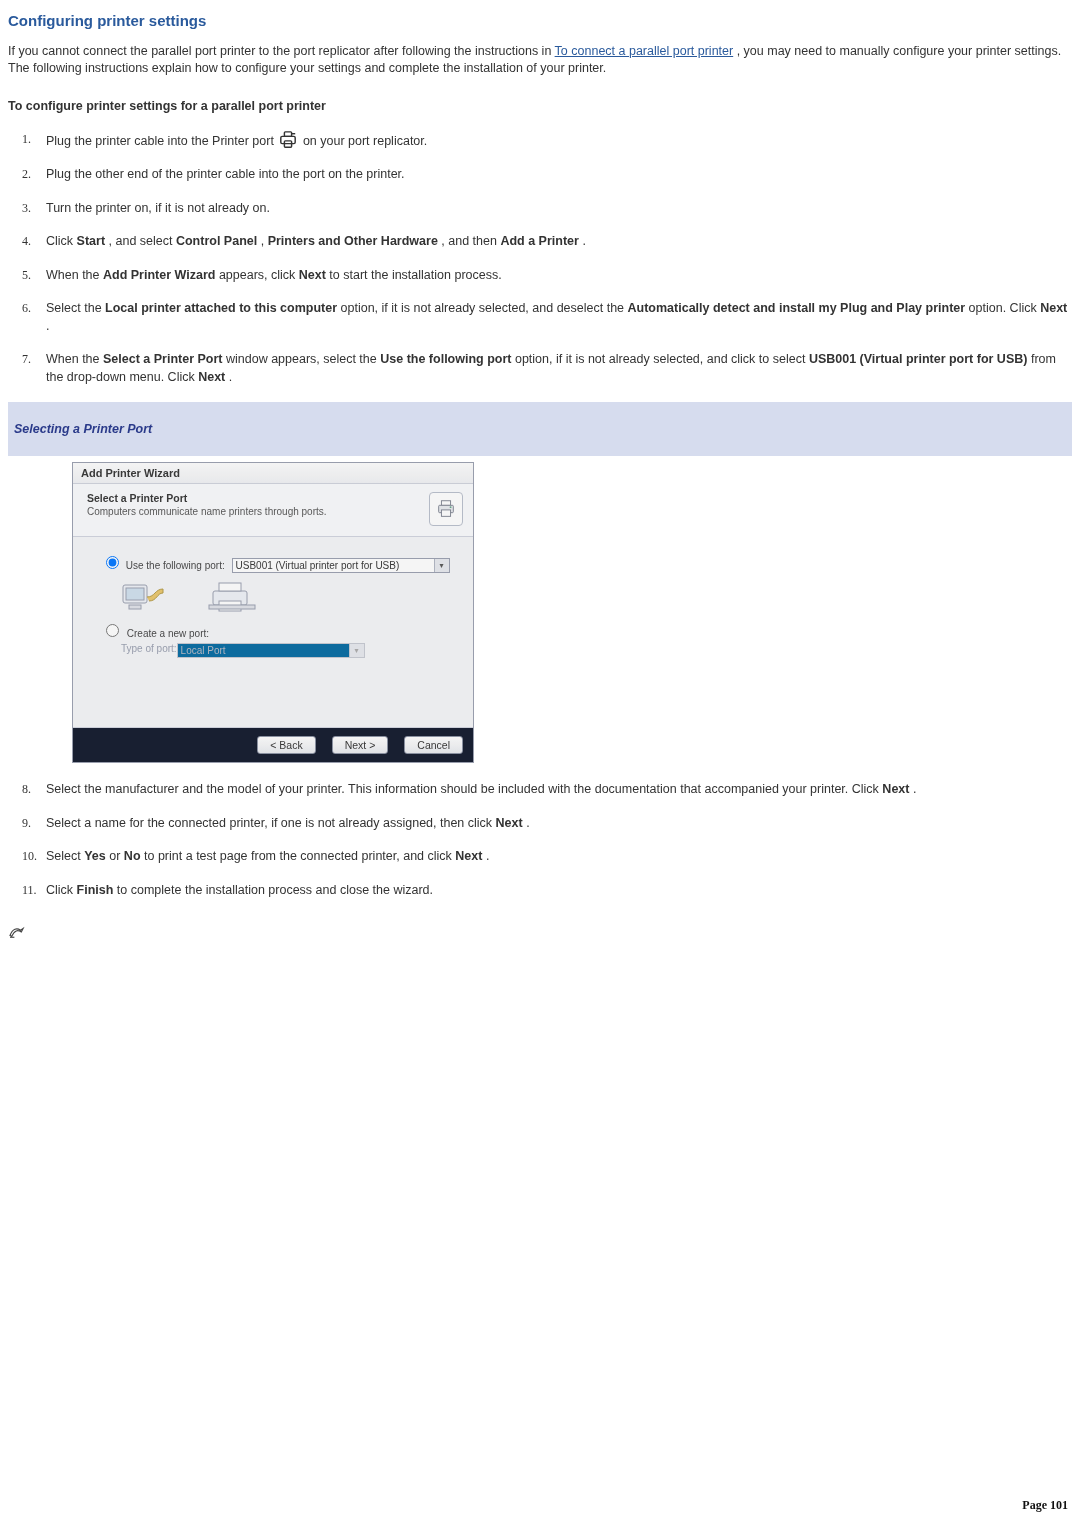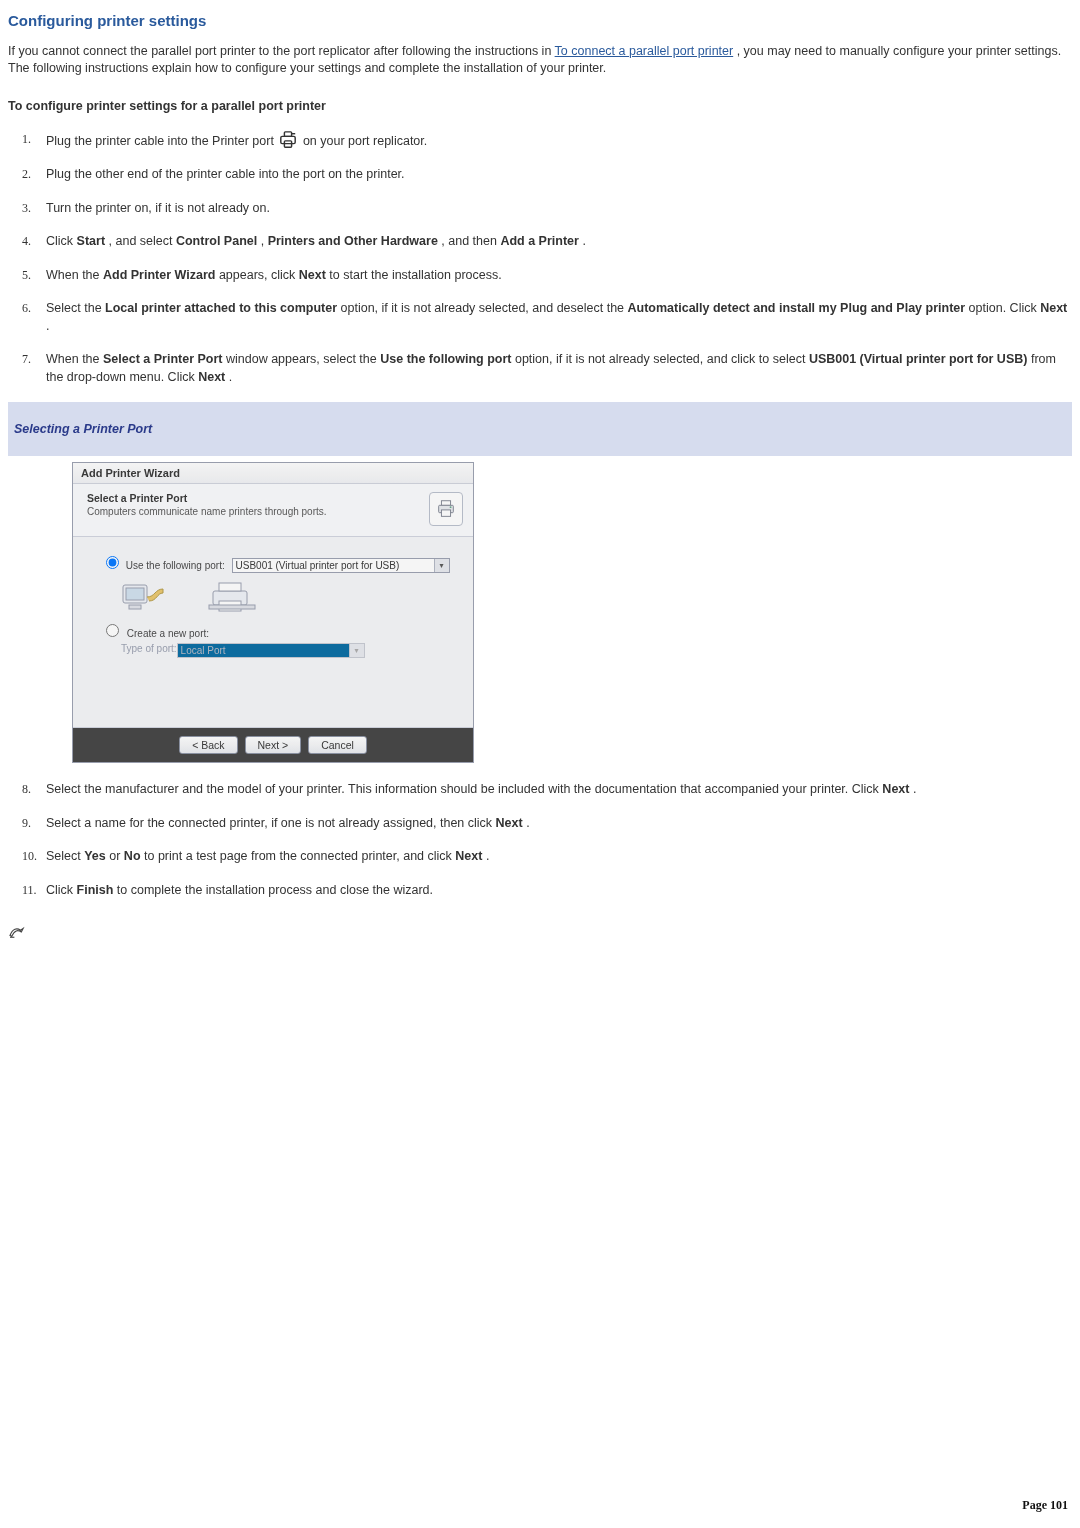--- a/index.html
+++ b/index.html
@@ -140,23 +140,23 @@
     display:inline-block;border:1px solid #c6c9d2;background:#0369a1;
     padding:1px 3px;font-size:10px;width:180px;color:#b5b9c4;position:relative;
   }
   .newport-type .disabled-select .chev{
     position:absolute;right:0;top:0;bottom:0;width:14px;
     background:#e6e8ee;border-left:1px solid #c6c9d2;
     display:flex;align-items:center;justify-content:center;font-size:8px;color:#aaa;
   }
   .wizard-buttons {
     border-top:1px solid #d0d4df;
-    background:#404040;
+    background:#0f172a;
     padding:8px 10px;
-    display:flex; justify-content:center; gap:7px;
+    display:flex; justify-content:flex-end; gap:16px;
   }
   .wizard-buttons button {
     font-family:Tahoma,Verdana,sans-serif;
     font-size:10.5px;
     padding:2px 12px;
     border:1px solid #8a91a3;
     border-radius:3px;
     background:linear-gradient(#fff,#e9ebef);
     color:#333;
   }

